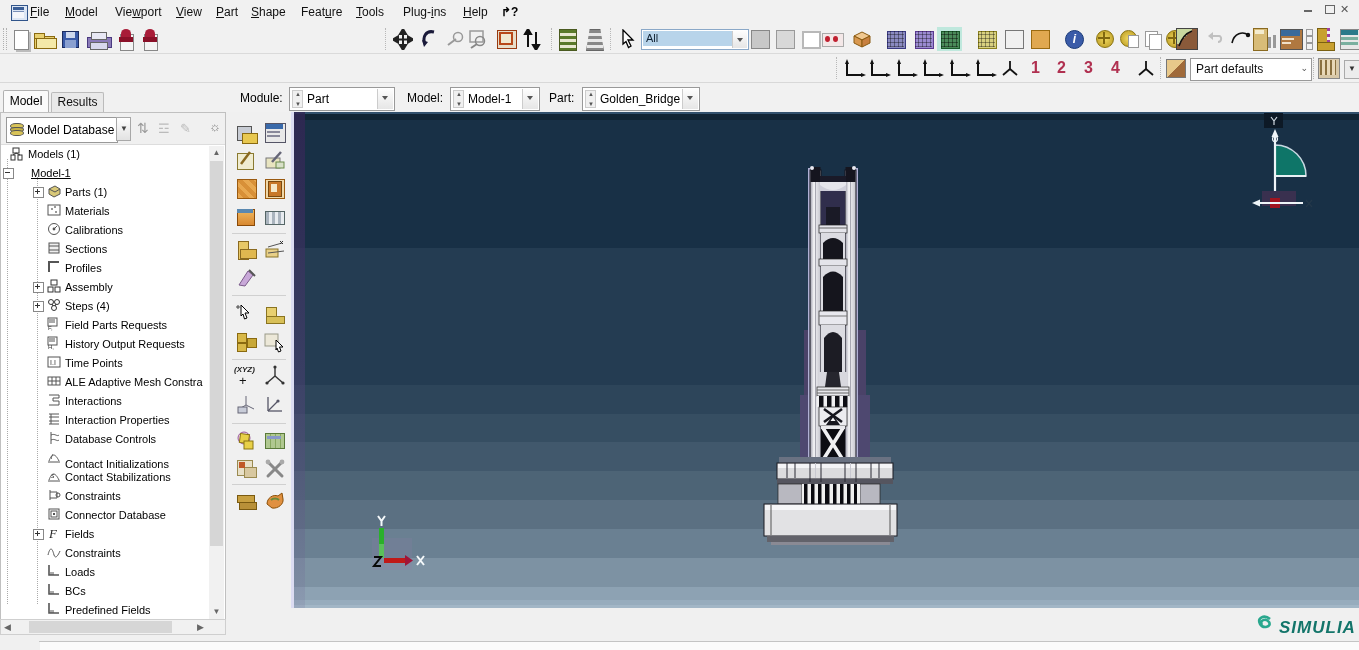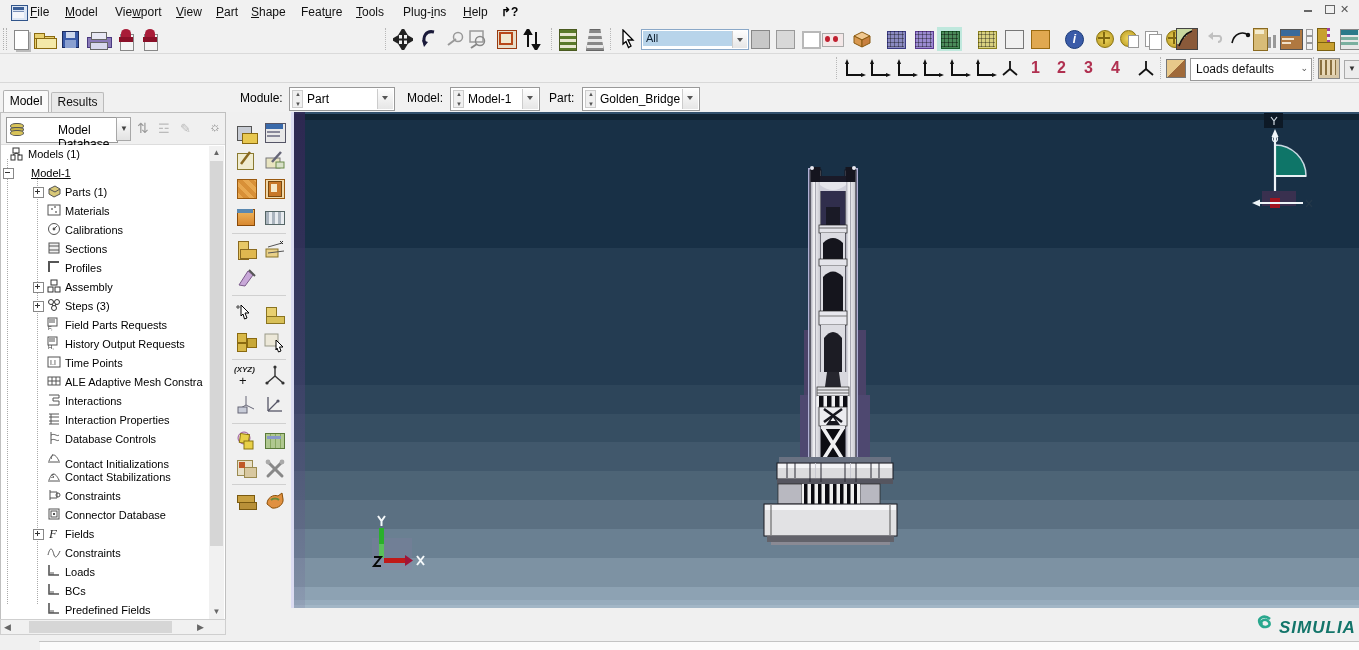--- a/index.html
+++ b/index.html
@@ -297,21 +297,21 @@
           <line x1="9" y1="9" x2="9" y2="1"></line>
           <line x1="9" y1="9" x2="2" y2="15"></line>
           <line x1="9" y1="9" x2="16" y2="15"></line>
         </g>
       </svg></div>
 <div class="abs" style="left:1160px;top:57px;width:2px;height:22px;border-left:1px dotted #b8b8b8;"></div>
 <div class="abs" style="left:1166px;top:59px;width:20px;height:19px;">
       <div class="abs" style="left:0;top:0;width:18px;height:17px;background:linear-gradient(135deg,#e8c88a 0 50%,#a06a3a 50% 100%);border:1px solid #777;"></div>
     </div>
 <div class="abs" style="left:1190px;top:58px;width:120px;height:21px;background:#fff;border:1px solid #999;">
-      <span class="abs" style="left:5px;top:3px;font-size:12px;color:#111;">Loads defaults</span>
+      <span class="abs" style="left:5px;top:3px;font-size:12px;color:#111;">Part defaults</span>
       <span class="abs" style="right:3px;top:4px;font-size:9px;color:#555;">⌄</span>
     </div>
 <div class="abs" style="left:1313px;top:57px;width:2px;height:22px;border-left:1px dotted #b8b8b8;"></div>
 <div class="abs" style="left:1318px;top:58px;width:22px;height:21px;">
       <div class="abs" style="left:0;top:0;width:20px;height:19px;background:#d8c8a8;border:1px solid #888;"></div>
       <div class="abs" style="left:2px;top:2px;width:16px;height:15px;background:repeating-linear-gradient(90deg,#8a7040 0 2px,#e8d8b8 2px 5px);"></div>
     </div>
 <div class="abs" style="left:1344px;top:60px;width:14px;height:17px;background:#ececec;border:1px solid #aaa;">
       <span style="position:absolute;left:3px;top:3px;font-size:8px;color:#333;">▼</span>
     </div>
@@ -346,21 +346,21 @@
       <div class="dd"></div>
     </div>
 <div class="abs" style="left:0px;top:112px;width:226px;height:523px;background:#fff;border:1px solid #c0c0c0;box-sizing:border-box;"></div>
 <div class="abs" style="left:1px;top:113px;width:224px;height:32px;background:#f0f0f0;border-bottom:1px solid #ddd;box-sizing:border-box;"></div>
 <div class="combo" style="left:6px;top:117px;width:110px;height:24px;">
 <div class="abs" style="left:3px;top:5px;width:15px;height:14px;">
 <div class="abs" style="left:0;top:0px;width:12px;height:3.5px;background:#d8c358;border:1px solid #555;border-radius:50%/65%;"></div>
 <div class="abs" style="left:0;top:3.6px;width:12px;height:3.5px;background:#c4b048;border:1px solid #555;border-radius:50%/65%;"></div>
 <div class="abs" style="left:0;top:7.2px;width:12px;height:3.5px;background:#d8c358;border:1px solid #555;border-radius:50%/65%;"></div>
       </div>
-<span class="abs" style="left:20px;top:5px;font-size:12px;color:#000;margin-left:31px;">Model Database</span>
+<span class="abs" style="left:20px;top:5px;font-size:12px;color:#000;">Model Database</span>
     </div>
 <div class="abs" style="left:116px;top:117px;width:15px;height:24px;background:linear-gradient(#fefefe,#e2e2e2);border:1px solid #a8a8a8;box-sizing:border-box;">
       <span style="position:absolute;left:3px;top:6px;font-size:8px;color:#444;">▼</span>
     </div>
 <span class="abs" style="left:137px;top:120px;font-size:14px;color:#9a9a9a;">⇅</span>
 <span class="abs" style="left:158px;top:121px;font-size:13px;color:#bbb;">☲</span>
 <span class="abs" style="left:180px;top:121px;font-size:13px;color:#bbb;">✎</span>
 <span class="abs" style="left:209px;top:119px;font-size:13px;color:#888;">☼</span>
 <div class="abs" style="left:1px;top:145px;width:208px;height:474px;background:#fff;overflow:hidden;">
 <div class="abs" style="left:6px;top:14px;width:1px;height:445px;border-left:1px dotted #aaa;"></div>
@@ -440,21 +440,21 @@
           <div style="position:absolute;left:1px;top:3px;width:5px;height:1px;background:#333;"></div>
           <div style="position:absolute;left:3px;top:1px;width:1px;height:5px;background:#333;"></div>
         </div>
         <div class="abs" style="left:46px;top:1px;width:15px;height:14px;"><svg width="15" height="14">
             <circle cx="4" cy="4" r="2.5" fill="none" stroke="#333"></circle>
             <circle cx="10" cy="4" r="2.5" fill="none" stroke="#333"></circle>
             <circle cx="7" cy="10" r="2.5" fill="none" stroke="#333"></circle>
             <line x1="5" y1="6" x2="6" y2="8" stroke="#333"></line>
             <line x1="9" y1="6" x2="8" y2="8" stroke="#333"></line>
           </svg></div>
-        <span class="abs" style="left:64px;top:3px;">Steps (3)</span>
+        <span class="abs" style="left:64px;top:3px;">Steps (4)</span>
       </div>
 <div class="tr" style="top:171px;left:0;">
         <div class="abs" style="left:46px;top:1px;width:15px;height:14px;"><svg width="15" height="14">
             <rect x="1" y="1" width="9" height="8" fill="none" stroke="#555"></rect>
             <line x1="2" y1="3" x2="8" y2="3" stroke="#555"></line>
             <line x1="2" y1="5" x2="8" y2="5" stroke="#555"></line>
             <text x="1" y="13" font-size="6" fill="#333">F,</text>
           </svg></div>
         <span class="abs" style="left:64px;top:3px;">Field Parts Requests</span>
       </div>

